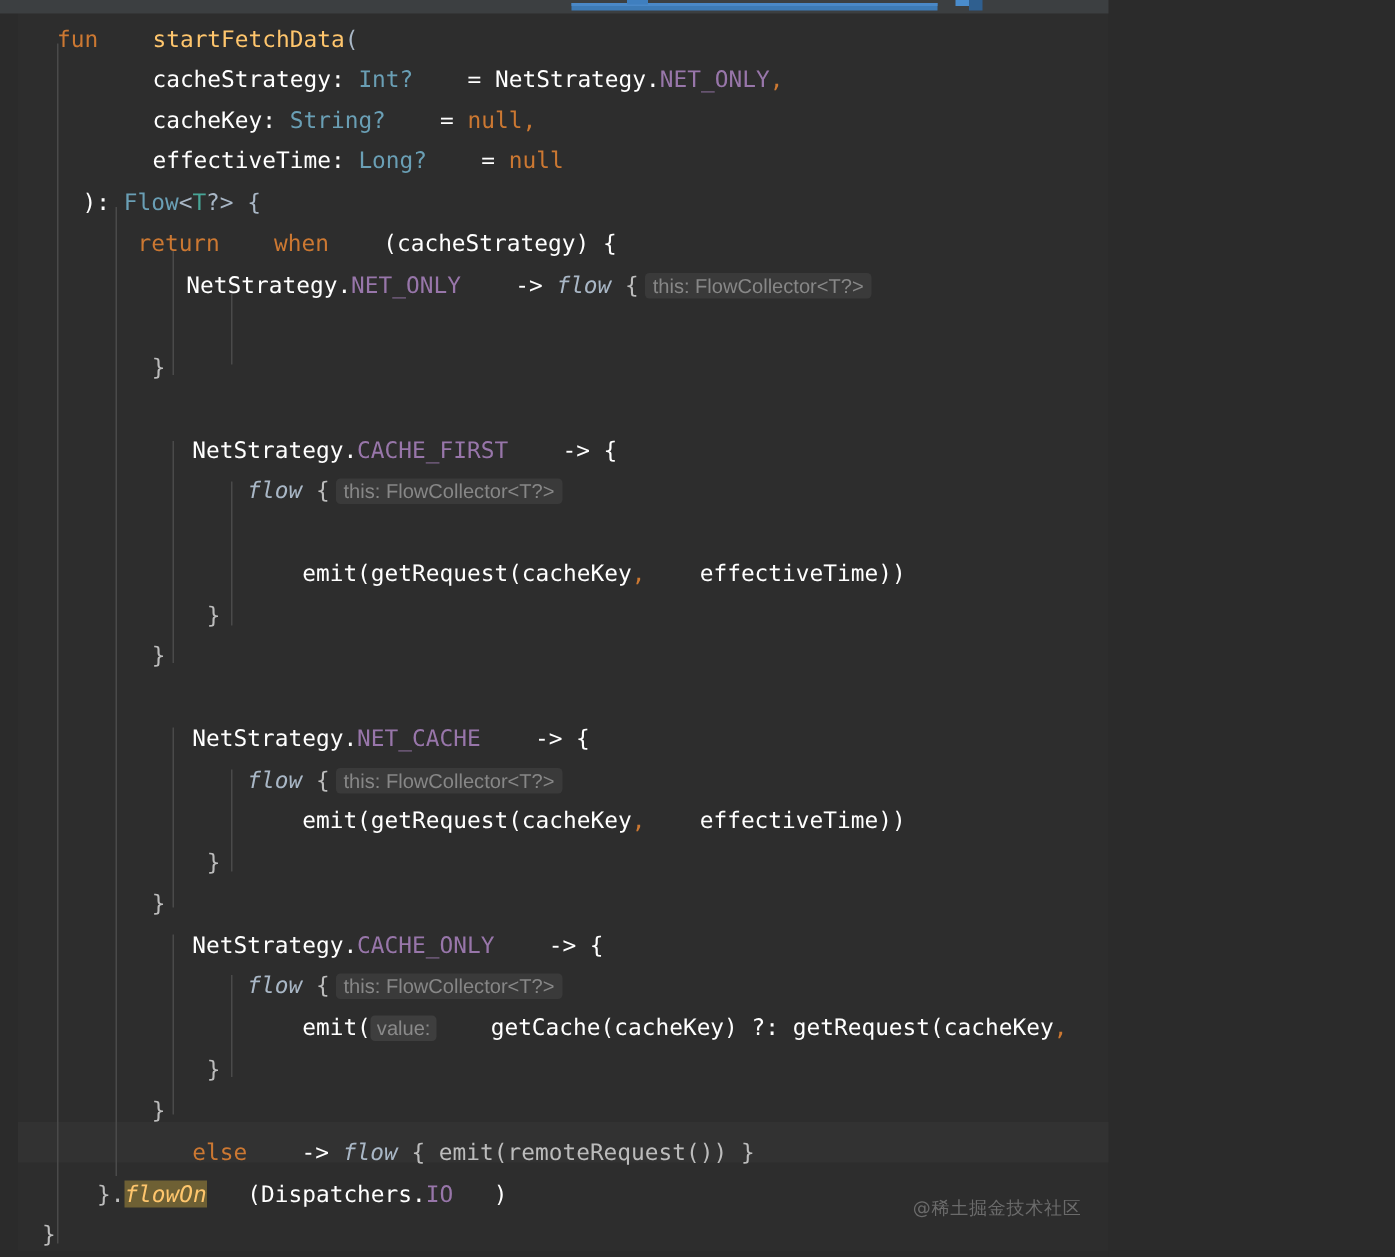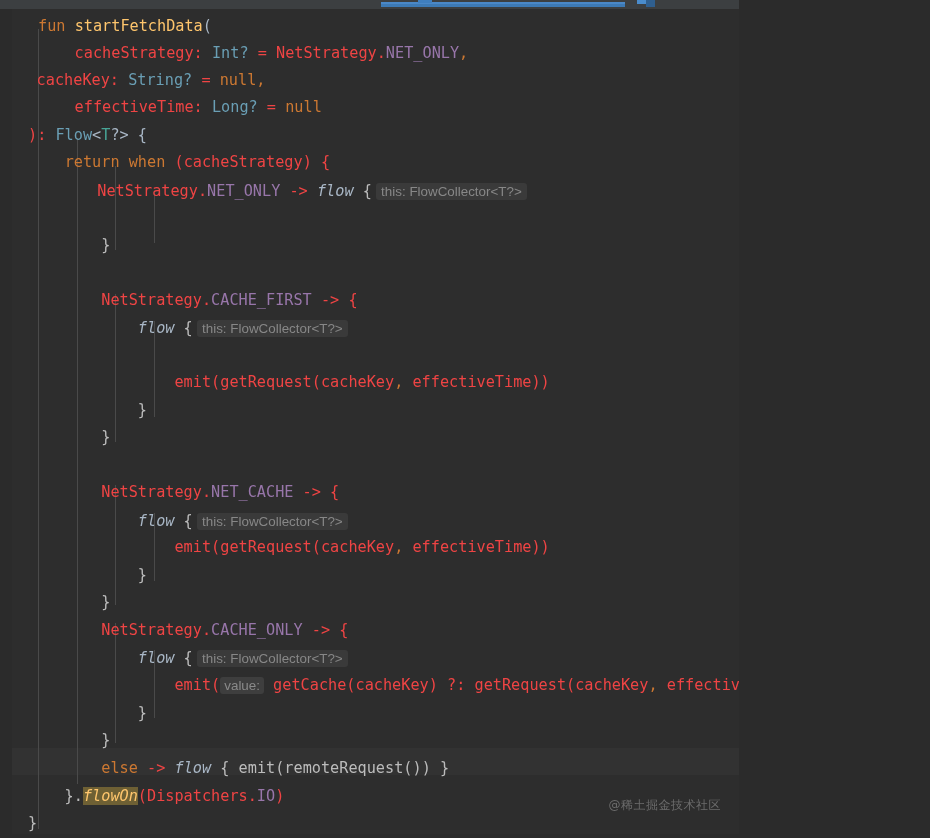--- a/index.html
+++ b/index.html
@@ -128,21 +128,21 @@
     color: #a9b7c6;
     z-index: 3;
   }
 
   
   .kw      { color: #cc7832; }
   .fnname  { color: #ffc66d; }
   .const   { color: #9876aa; }
   .typ     { color: #6a9fb5; }
   .gen     { color: #48a597; }
-  .plain   { color: #ef4444; }
+  .plain   { color: #ffffff; margin-left: 27px; }
   .punct   { color: #a9b7c6; }
   .brace   { color: #bcbcbc; }
   .ital    { color: #a9b7c6; font-style: italic; }
   .hl-word {
     background: #6e6034;
     color: #ffc66d;
     font-style: italic;
   }
   .comma   { color: #cc7832; }
 
@@ -217,21 +217,21 @@
     <div class="indent-guide" style="left:154px;top:312px; height:96px;"></div>
     <div class="indent-guide" style="left:115px;top:476px; height:120px;"></div>
     <div class="indent-guide" style="left:154px;top:504px; height:68px;"></div>
     <div class="indent-guide" style="left:115px;top:614px; height:120px;"></div>
     <div class="indent-guide" style="left:154px;top:641px; height:68px;"></div>
 
     <div class="code-line" style="top:4px; left:38px;"><span class="kw">fun</span><span class="plain"> </span><span class="fnname">startFetchData</span><span class="punct">(</span></div>
 
     <div class="code-line" style="top:31px; left:0px; padding-left:38px;"><span class="plain">    cacheStrategy: </span><span class="typ">Int?</span><span class="plain"> = NetStrategy.</span><span class="const">NET_ONLY</span><span class="comma">,</span></div>
 
-    <div class="code-line" style="top:58px; left:0px; "><span class="plain">    cacheKey: </span><span class="typ">String?</span><span class="plain"> = </span><span class="kw">null</span><span class="comma">,</span></div>
+    <div class="code-line" style="top:58px; left:0px; padding-left:38px;"><span class="plain">    cacheKey: </span><span class="typ">String?</span><span class="plain"> = </span><span class="kw">null</span><span class="comma">,</span></div>
 
     <div class="code-line" style="top:85px; left:0px; padding-left:38px;"><span class="plain">    effectiveTime: </span><span class="typ">Long?</span><span class="plain"> = </span><span class="kw">null</span></div>
 
     <div class="code-line" style="top:113px; left:0px; padding-left:28px;"><span class="plain">): </span><span class="typ">Flow</span><span class="punct">&lt;</span><span class="gen">T</span><span class="punct">?&gt; {</span></div>
 
     <div class="code-line" style="top:140px; left:0px; padding-left:28px;"><span class="plain">    </span><span class="kw">return</span><span class="plain"> </span><span class="kw">when</span><span class="plain"> (cacheStrategy) {</span></div>
 
     <div class="code-line" style="top:168px; left:0px; padding-left:24px;"><span class="plain">        NetStrategy.</span><span class="const">NET_ONLY</span><span class="plain"> -&gt; </span><span class="ital">flow</span><span class="brace"> {</span><span style="font-family:'Liberation Sans',sans-serif;"> </span><span class="hint">this: FlowCollector&lt;T?&gt;</span></div>
 
 

